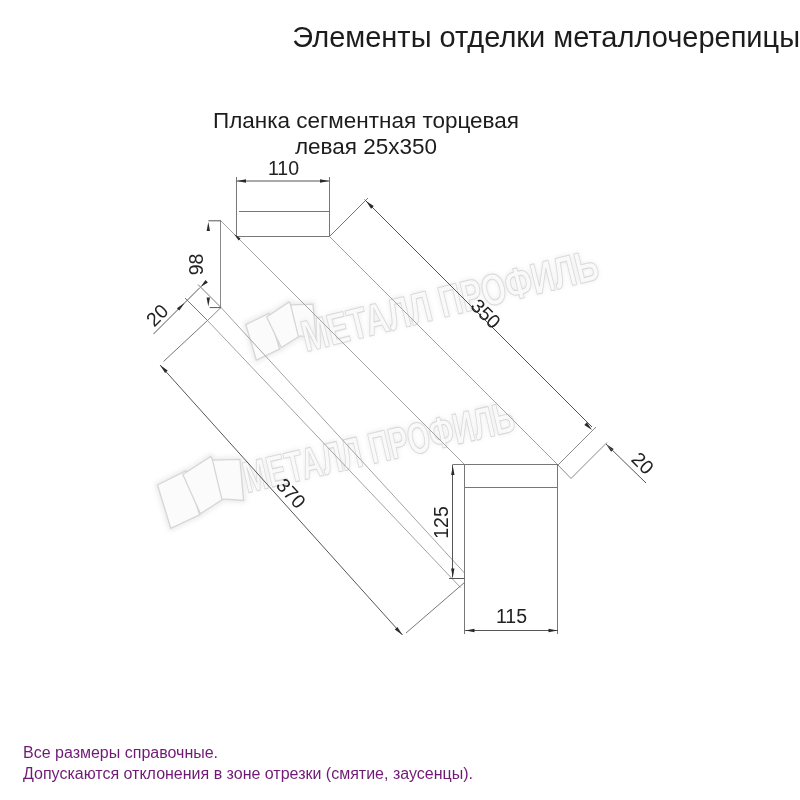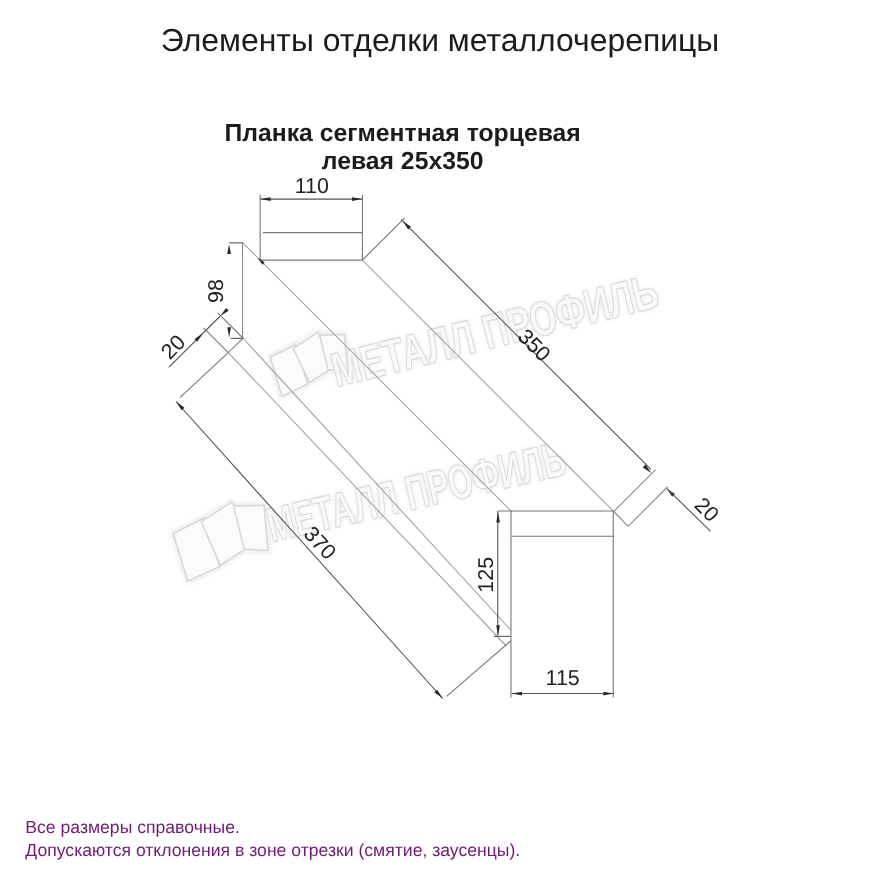--- a/index.html
+++ b/index.html
@@ -1,18 +1,18 @@
 <!DOCTYPE html>
 <html><head>
 <meta charset="utf-8">
 <style>
   html,body{margin:0;padding:0;background:#fff;width:800px;height:800px;overflow:hidden;}
   body{font-family:"Liberation Sans",sans-serif;position:relative;}
-  .title{position:absolute;left:0;top:21px;width:800px;text-align:center;font-size:29px;color:#1c1c1c;}
-  .subtitle{position:absolute;left:0;top:108px;width:732px;text-align:center;font-size:22.5px;line-height:26px;color:#1c1c1c;font-weight:bold;}
+  .title{position:absolute;left:0;top:21px;width:800px;text-align:right;font-size:29px;color:#1c1c1c;}
+  .subtitle{position:absolute;left:0;top:108px;width:732px;text-align:center;font-size:22.5px;line-height:26px;color:#1c1c1c;}
   .footer{position:absolute;left:23px;top:742px;font-size:16px;line-height:21px;color:#701a75;}
   svg{position:absolute;left:0;top:0;}
   .dt{font-family:"Liberation Sans",sans-serif;font-size:19.5px;fill:#222;}
   .wmt{font-family:"Liberation Sans",sans-serif;font-weight:bold;}
 </style>
 </head>
 <body>
 
 <div class="title">Элементы отделки металлочерепицы</div>
 

